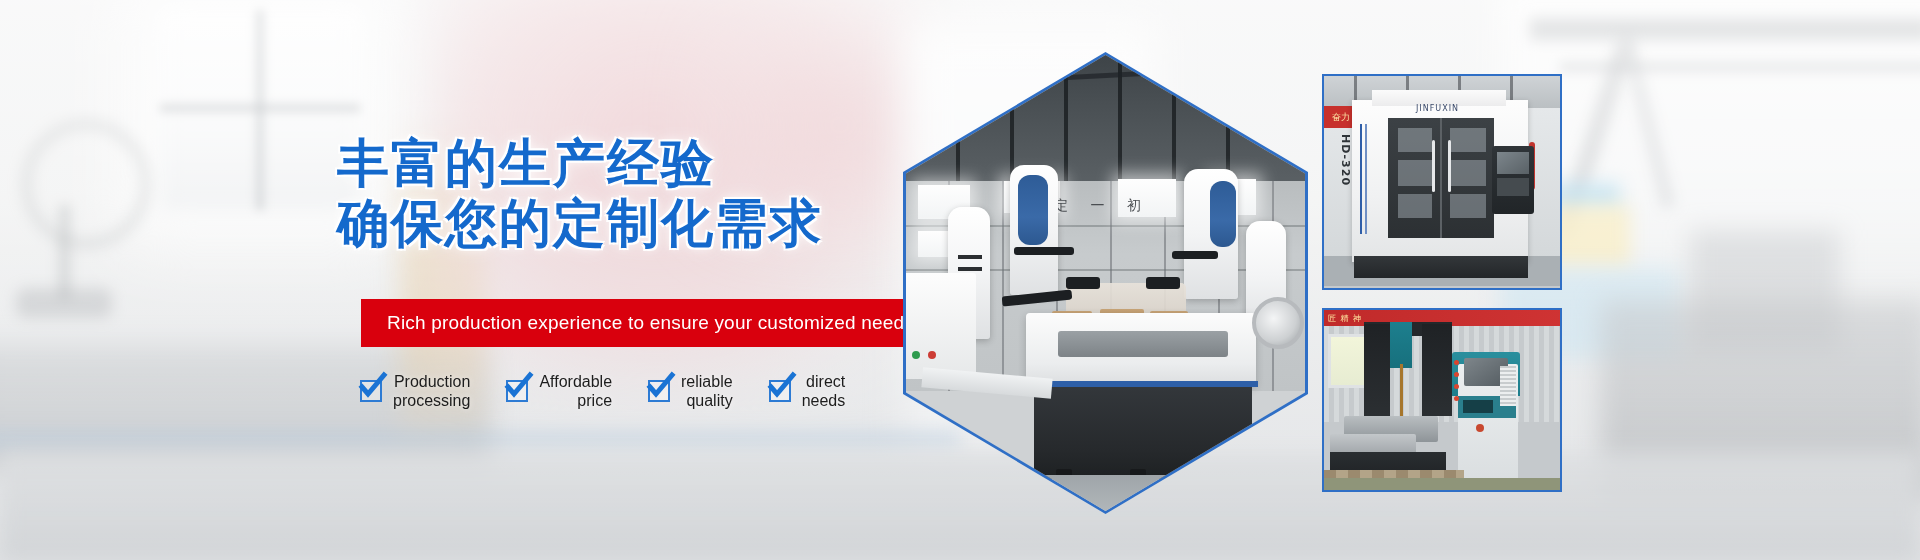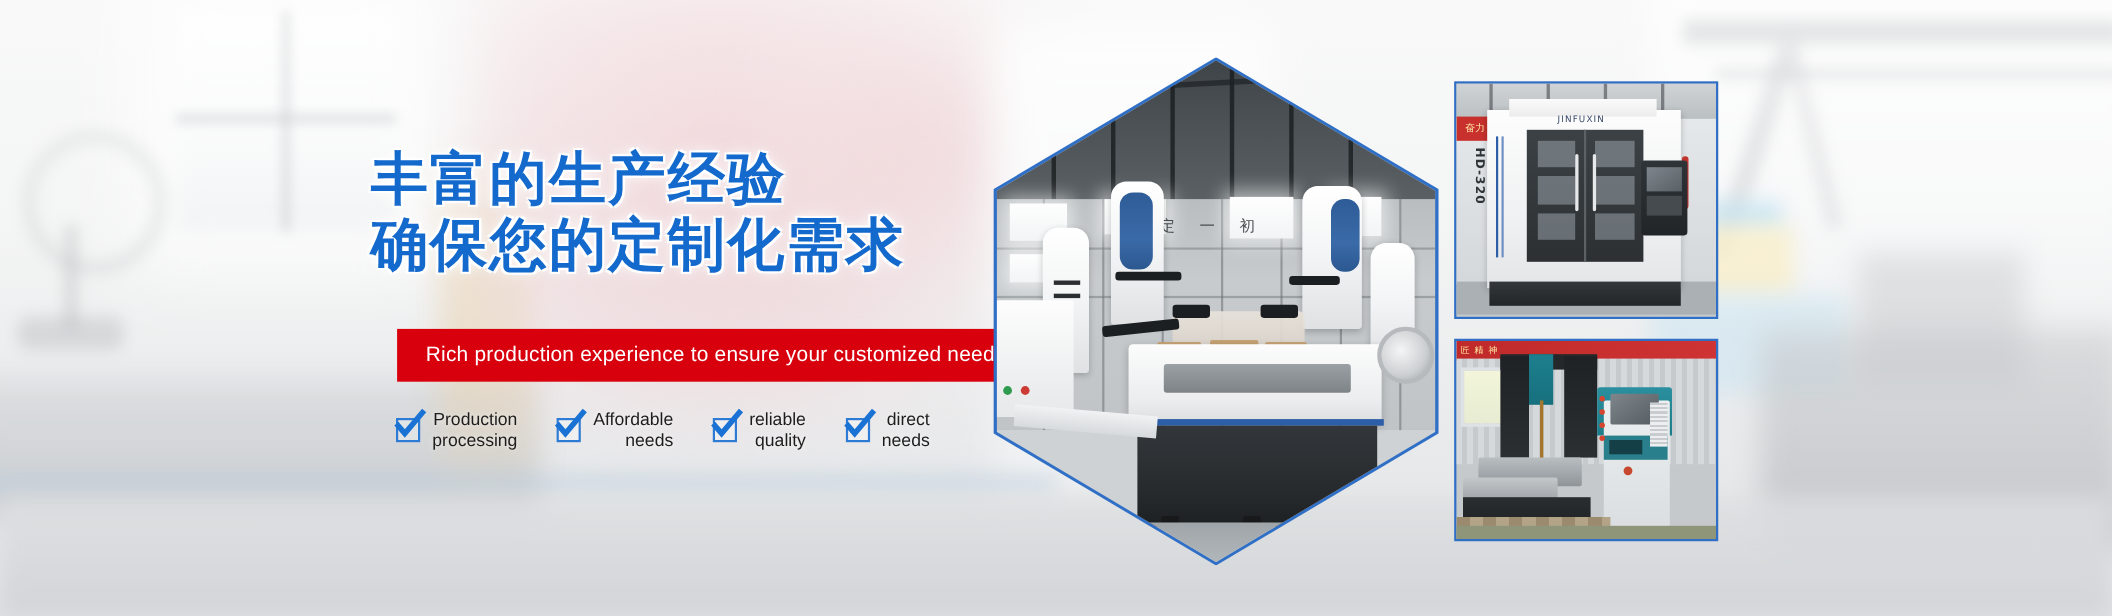--- a/index.html
+++ b/index.html
@@ -655,21 +655,21 @@
 processing</span>
     </div>
 
     <div class="feature">
       <span class="check-box">
         <svg viewBox="0 0 28 28">
             <path d="M4 14 L10 21 L26 2" stroke="#1a73d4" stroke-width="5" fill="none" stroke-linecap="square"></path>
           </svg>
       </span>
       <span class="feature-label">Affordable
-needs</span>
+price</span>
     </div>
 
     <div class="feature">
       <span class="check-box">
         <svg viewBox="0 0 28 28">
             <path d="M4 14 L10 21 L26 2" stroke="#1a73d4" stroke-width="5" fill="none" stroke-linecap="square"></path>
           </svg>
       </span>
       <span class="feature-label">reliable
 quality</span>

